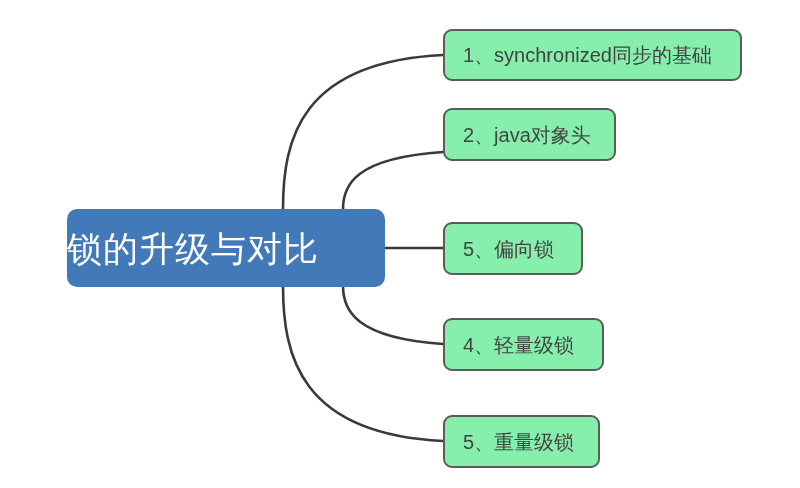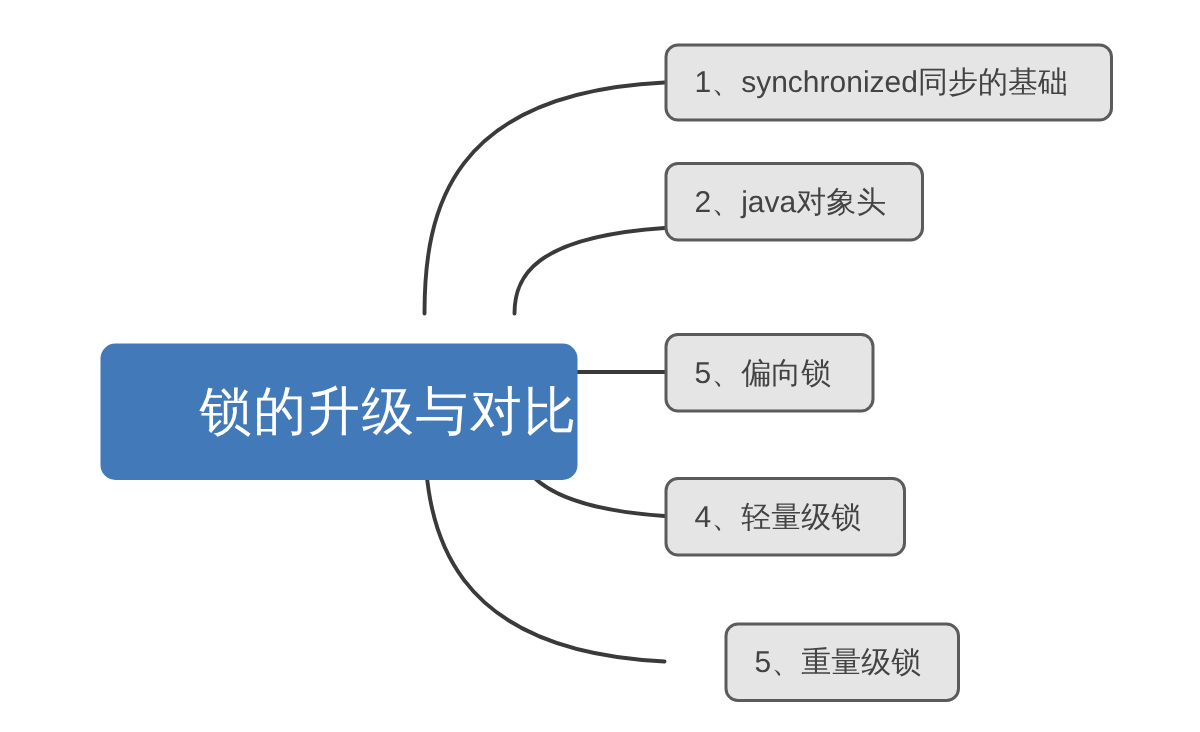--- a/index.html
+++ b/index.html
@@ -35,52 +35,51 @@
     position: absolute;
     box-sizing: border-box;
     display: flex;
     align-items: center;
     z-index: 2;
   }
   .node-root {
     left: 67px;
     top: 209px;
     width: 318px;
-    height: 91px;
+    height: 78px;
     background: #4279b8;
     border-radius: 10px;
-    justify-content: flex-end;
-    margin-top: 20px;
+    justify-content: flex-start;
   }
   .node-root .node-label {
     color: #ffffff;
     font-size: 35px;
     letter-spacing: 1px;
     line-height: 1;
     white-space: nowrap;
   }
   .node-branch {
-    background: #e5e5e5;
+    background: #86efac;
     border: 2px solid #5b5b5b;
     border-radius: 9px;
     justify-content: flex-start;
     padding-left: 18px;
     padding-right: 18px;
   }
   .node-branch .node-label {
     color: #434343;
     font-size: 20px;
     line-height: 1;
     white-space: nowrap;
   }
   #node-b1 { left: 443px; top: 29px;  width: 299px; height: 52px; }
   #node-b2 { left: 443px; top: 108px; width: 173px; height: 53px; }
   #node-b3 { left: 443px; top: 222px; width: 140px; height: 53px; }
   #node-b4 { left: 443px; top: 318px; width: 161px; height: 53px; }
-  #node-b5 { left: 443px; top: 415px; width: 157px; height: 53px; margin-left: 40px; }
+  #node-b5 { left: 443px; top: 415px; width: 157px; height: 53px; }
 </style>
 </head>
 <body>
 
 <div id="mindmap-canvas">
 
   <svg id="connector-layer" viewBox="0 0 800 488">
     <path class="connector-path" d="M 283 209 C 283 140 300 62 443 55"></path>
     <path class="connector-path" d="M 343 209 C 343 185 355 158 443 152"></path>
     <path class="connector-path" d="M 385 248 L 443 248"></path>

